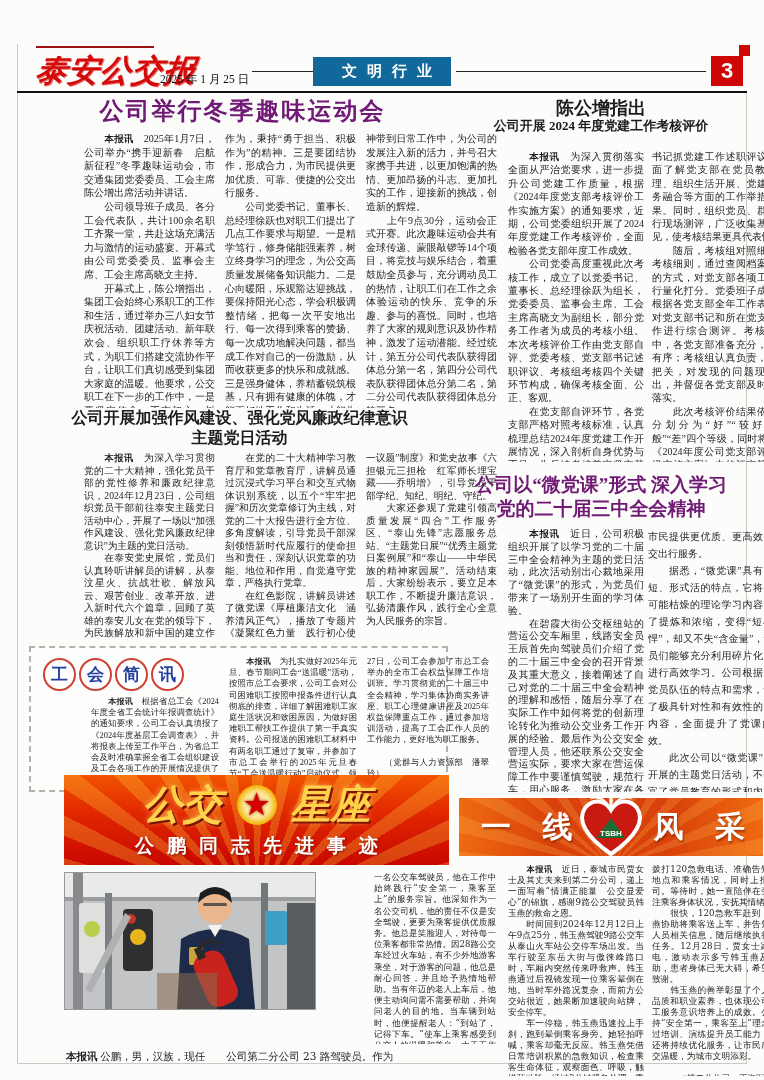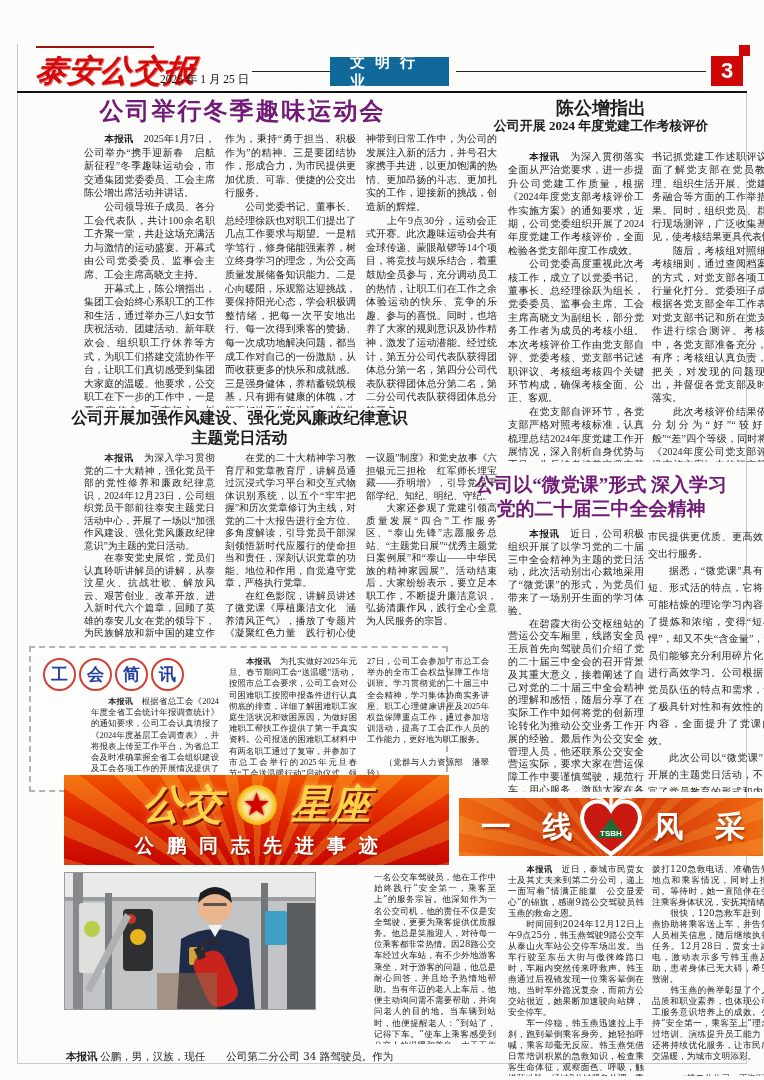--- a/index.html
+++ b/index.html
@@ -6,21 +6,21 @@
   .page{position:relative;width:764px;height:1080px;background:#fcfcfa;margin:0 auto;
         font-family:"Liberation Serif","DejaVu Serif",serif;color:#1c1c1c;overflow:hidden;}
   .frame{position:absolute;background:#c9c9c6;}
   
   .mast-topline{position:absolute;left:36px;top:46px;width:118px;height:2px;background:#9e1210;}
   .mast-logo{position:absolute;left:36px;top:50px;font-family:"DejaVu Serif",serif;
              font-size:31px;font-weight:bold;font-style:italic;color:#d40a0a;
              transform:skewX(-8deg);letter-spacing:1px;text-shadow:1px 1px 0 #e8706d;}
   .mast-date{position:absolute;left:160px;top:72px;font-size:11.5px;color:#111;}
   .hline{position:absolute;height:1px;background:#222;}
-  .section-box{position:absolute;left:330px;top:57px;width:119px;height:29px;background:#11699b;
+  .section-box{position:absolute;left:313px;top:57px;width:138px;height:29px;background:#11699b;
                color:#fff;display:flex;align-items:center;justify-content:center;
                font-size:15px;font-weight:bold;letter-spacing:10px;padding-left:20px;box-sizing:border-box;}
   .pageno{position:absolute;left:711px;top:56px;width:32px;height:30px;background:#cf0606;color:#fff;
           display:flex;align-items:center;justify-content:center;font-size:22px;font-weight:bold;
           font-family:"Liberation Sans",sans-serif;}
   .pageno-mini{position:absolute;left:739px;top:45px;width:11px;height:11px;background:#cf0606;}
   .head-rule{position:absolute;left:17px;top:91px;width:730px;height:2px;background:#111;}
   
   .hl{position:absolute;text-align:center;font-weight:bold;}
   .hl.red{color:#701a75;}
@@ -162,21 +162,21 @@
         <rect x="142" y="70" width="8" height="12" fill="#2a2a2a"></rect>
         <path d="M146 72 q14 -8 22 4" stroke="#2a2a2a" stroke-width="4" fill="none"></path>
       </g>
       <rect x="92" y="100" width="60" height="36" fill="#8d6b4e" opacity="0.55"></rect>
     </svg>
   </div>
   <div class="col kai" style="left:326px;top:872px;width:122px;height:172px;font-size:8.5px;line-height:11.2px;">一名公交车驾驶员，他在工作中始终践行“安全第一，乘客至上”的服务宗旨。他深知作为一名公交司机，他的责任不仅是安全驾驶，更要为乘客提供优质服务。他总是笑脸迎人，对待每一位乘客都非常热情。因28路公交车经过火车站，有不少外地游客乘坐，对于游客的问题，他总是耐心回答，并且给予热情地帮助。当有年迈的老人上车后，他便主动询问需不需要帮助，并询问老人的目的地。当车辆到站时，他便提醒老人：“到站了，记得下车。”使车上乘客感受到公交人的温暖和善良。由于工作成绩突出，2023年被评为公司先进个人。
 　　（第二分公司　王海军）</div>
   <div class="caption">
     <b>本报讯</b>
-    <span class="kai">公鹏，男，汉族，现任　　公司第二分公司 34 路驾驶员。作为</span>
+    <span class="kai">公鹏，男，汉族，现任　　公司第二分公司 23 路驾驶员。作为</span>
   </div>
 
   <div class="hl" style="left:459px;top:96px;width:284px;font-size:18px;">陈公增指出</div>
   <div class="hl" style="left:455px;top:117px;width:292px;font-size:13px;">公司开展 2024 年度党建工作考核评价</div>
   <div class="col rcol autobold" style="left:460px;top:150px;height:312px;">　　<span class="lead">本报讯</span>　为深入贯彻落实全面从严治党要求，进一步提升公司党建工作质量，根据《2024年度党支部考核评价工作实施方案》的通知要求，近期，公司党委组织开展了2024年度党建工作考核评价，全面检验各党支部年度工作成效。
 　　公司党委高度重视此次考核工作，成立了以党委书记、董事长、总经理徐跃为组长，党委委员、监事会主席、工会主席高晓文为副组长，部分党务工作者为成员的考核小组。本次考核评价工作由党支部自评、党委考核、党支部书记述职评议、考核组考核四个关键环节构成，确保考核全面、公正、客观。
 　　在党支部自评环节，各党支部严格对照考核标准，认真梳理总结2024年度党建工作开展情况，深入剖析自身优势与不足，为后续考核奠定坚实基础。1月3日起，公司考核组正式开启对各党支部的考核工作。考核组现场听取党支部</div>
   <div class="col rcol autobold" style="left:604px;top:150px;height:312px;">书记抓党建工作述职评议，全面了解党支部在党员教育管理、组织生活开展、党建与业务融合等方面的工作举措与成果。同时，组织党员、群众进行现场测评，广泛收集基层意见，使考核结果更具代表性。
 　　随后，考核组对照细致的考核细则，通过查阅档案资料的方式，对党支部各项工作进行量化打分。党委班子成员也根据各党支部全年工作表现，对党支部书记和所在党支部工作进行综合测评。考核过程中，各党支部准备充分，组织有序；考核组认真负责，严格把关，对发现的问题现场指出，并督促各党支部及时整改落实。
 　　此次考核评价结果依据总分划分为“好”“较好”“一般”“差”四个等级，同时将结合《2024年度公司党支部评星定级实施方案》中的评定等次标准，对党支部进行星级评定，进一步激励各党支部争先进位。

